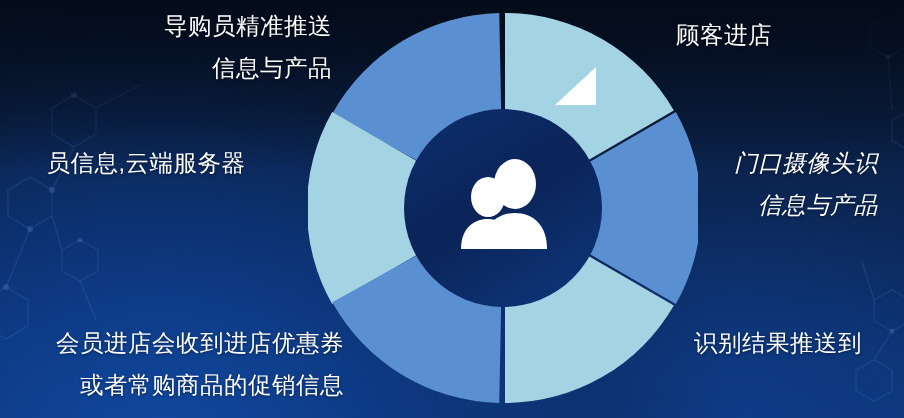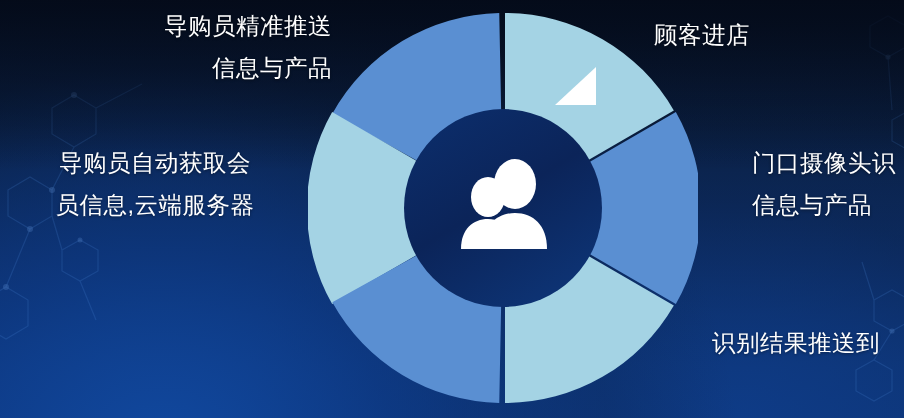--- a/index.html
+++ b/index.html
@@ -53,28 +53,28 @@
   
   .label {
     position: absolute;
     color: #ffffff;
     font-size: 23.5px;
     line-height: 42px;
     letter-spacing: 0.5px;
     white-space: nowrap;
     text-shadow: 0 1px 3px rgba(0,0,0,0.45);
   }
-  .label .ln { display: block; padding-left: 18px; }
+  .label .ln { display: block; }
 
   .lbl-tl { left: 0; top: 5px;  width: 332px; text-align: right; }
   .lbl-ml { left: 0; top: 142px; width: 292px; text-align: center; }
   .lbl-bl { left: 0; top: 322px; width: 348px; text-align: right; padding-right: 4px; box-sizing: border-box; }
 
-  .lbl-tr { left: 636px; top: 14px;  text-align: left; }
-  .lbl-mr { left: 734px; top: 142px; text-align: left; }
+  .lbl-tr { left: 676px; top: 14px;  text-align: left; }
+  .lbl-mr { left: 734px; top: 142px; text-align: right; font-style: italic; }
   .lbl-br { left: 694px; top: 322px; text-align: left; }
 </style>
 </head>
 <body>
 
 <div id="stage">
 
   <svg class="hexlayer" viewBox="0 0 904 418" preserveAspectRatio="none" aria-hidden="true">
     <g fill="none" stroke="#4b87d8" stroke-width="1.2" opacity="0.38">
       <polygon points="52,108 74,95 96,108 96,134 74,147 52,134"></polygon>
@@ -147,24 +147,27 @@
       </g>
     </svg>
   </div>
 
   <div class="label lbl-tl">
     <span class="ln">导购员精准推送</span>
     <span class="ln">信息与产品</span>
   </div>
 
   <div class="label lbl-ml">
-    <span class="ln">导购员自动获取会</span>
     <span class="ln">员信息,云端服务器</span>
   </div>
 
+  <div class="label lbl-bl">
+    <span class="ln">会员进店会收到进店优惠券</span>
+    <span class="ln">或者常购商品的促销信息</span>
+  </div>
 
   <div class="label lbl-tr">
     <span class="ln">顾客进店</span>
   </div>
 
   <div class="label lbl-mr">
     <span class="ln">门口摄像头识</span>
     <span class="ln">信息与产品</span>
   </div>
 

